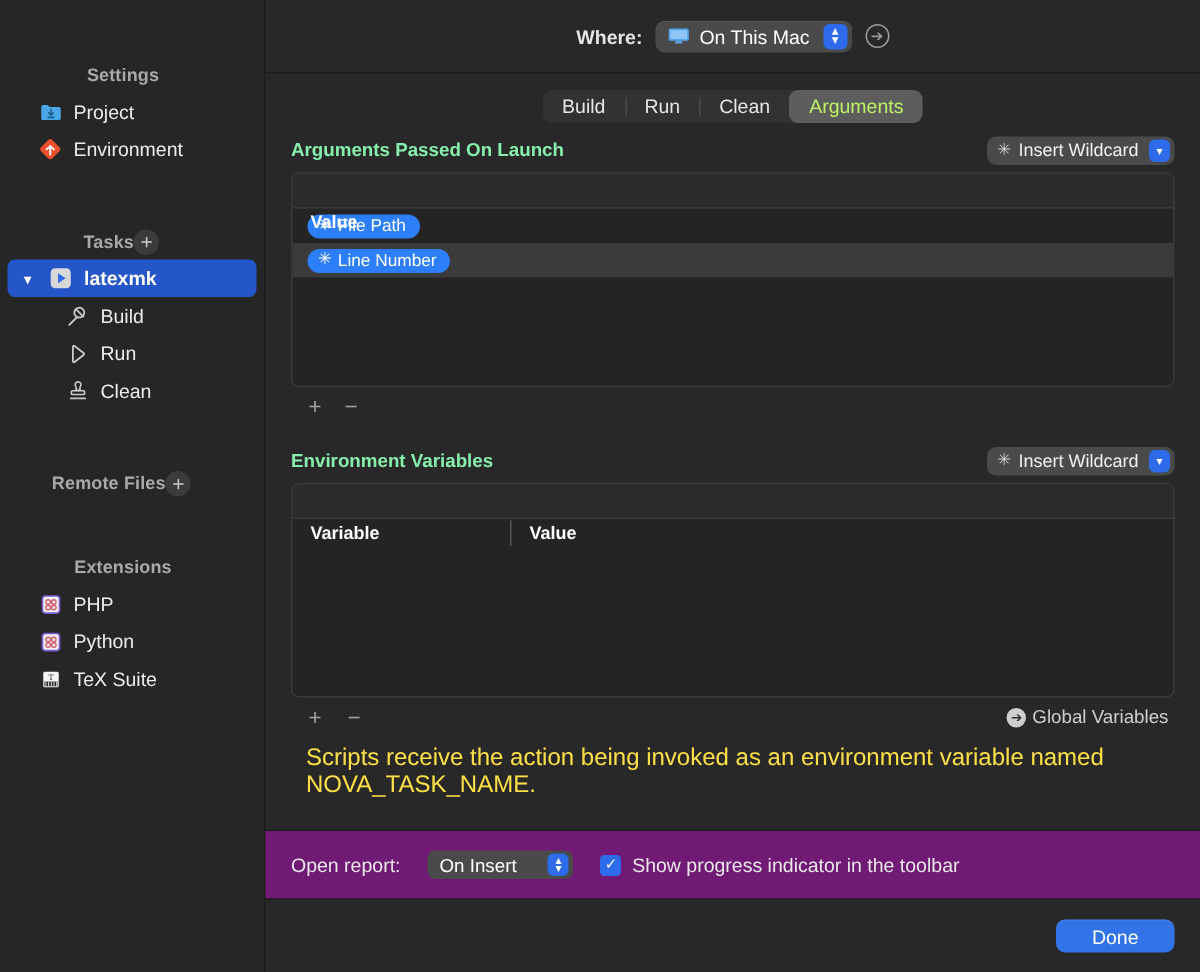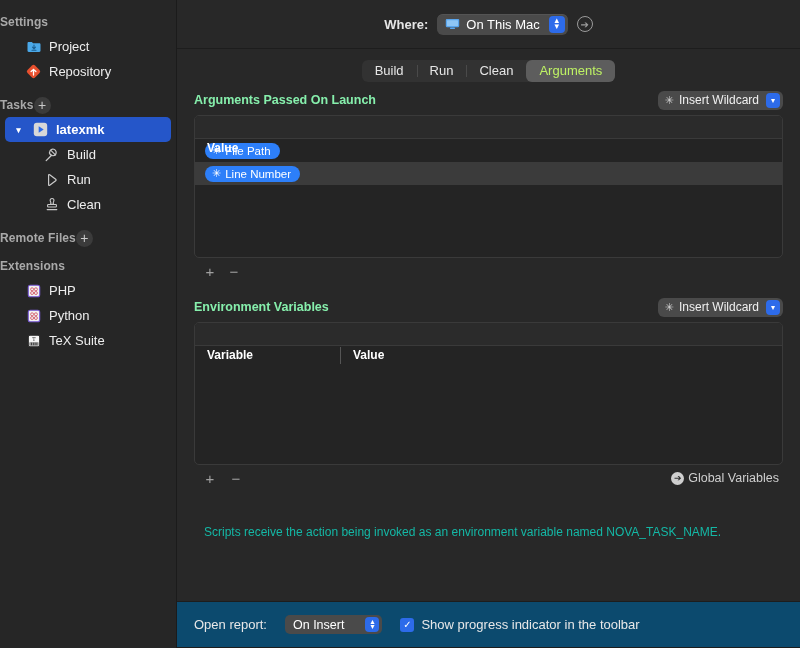--- a/index.html
+++ b/index.html
@@ -16,25 +16,26 @@
   
   .sidebar {
     width: 177px; height: 648px;
     background: #262626;
     border-right: 1px solid #1b1b1b;
     padding-top: 10px;
     flex: 0 0 177px;
     position: relative;
   }
   .sb-group-header {
-    display: flex; align-items: center; justify-content: flex-start;
+    display: flex; align-items: center; justify-content: center;
     padding: 0 12px 0 0;
     height: 24px;
     font-size: 12px; font-weight: bold; color: #a9a9a9;
     letter-spacing: 0.1px;
+    margin-top: 28px;
   }
   .sb-plus {
     width: 17px; height: 17px; border-radius: 50%;
     background: #3b3b3b; color: #c9c9c9;
     display: flex; align-items: center; justify-content: center;
     font-size: 14px; line-height: 1; font-weight: normal;
     margin-right: 2px;
   }
   .sb-row {
     display: flex; align-items: center;
@@ -176,27 +177,27 @@
   .global-link {
     display: inline-flex; align-items: center; gap: 4px;
     font-size: 12.5px; color: #cfcfcf;
   }
   .global-link .circ {
     width: 13px; height: 13px; border-radius: 50%;
     background: #cfcfcf; color: #303030;
     display: flex; align-items: center; justify-content: center;
     font-size: 9px;
   }
-  .note { font-size: 12px; color: #14b8a6; padding: 6px 0 0 10px; margin-top: 28px; }
+  .note { font-size: 16px; color: #fde047; padding: 6px 0 0 10px; }
 
   .footer-bar {
     height: 45px; flex: 0 0 45px;
     display: flex; align-items: center;
     padding-left: 17px; gap: 18px;
-    background: #0c4a6e;
+    background: #701a75;
   }
   .footer-label { font-size: 13px; color: #e8e8e8; }
   .popup-sm {
     display: inline-flex; align-items: center;
     background: #4a4a4a; border-radius: 5px;
     height: 19px; padding: 0 3px 0 8px;
     font-size: 12.5px; color: #ffffff; gap: 18px;
   }
   .popup-sm .stepper { width: 14px; height: 15px; font-size: 8px; }
   .check-wrap { display: flex; align-items: center; gap: 7px; font-size: 13px; color: #e8e8e8; }
@@ -242,21 +243,21 @@
     </div>
 
 
     <div class="sb-row">
       <span class="sb-icon">
         <svg width="17" height="17" viewBox="0 0 17 17">
           <rect x="3.2" y="3.2" width="10.6" height="10.6" rx="2.1" fill="#e8502e" transform="rotate(45 8.5 8.5)"></rect>
           <path d="M8.5 12V7.2M8.5 6.4l-2.4 2.2M8.5 6.4l2.4 2.2" stroke="#ffffff" stroke-width="1.3" fill="none" stroke-linecap="round" stroke-linejoin="round"></path>
         </svg>
       </span>
-      <span class="label">Repository</span>
+      <span class="label">Environment</span>
     </div>
 
     <div class="spacer-sm"></div>
 
     <div class="sb-group-header">
       <span>Tasks</span>
       <span class="sb-plus">+</span>
     </div>
 
     <div class="sb-row selected">
@@ -469,15 +470,18 @@
         </span>
       </span>
       <span class="check-wrap">
         <span class="checkbox">✓</span>
         <span>Show progress indicator in the toolbar</span>
       </span>
     </div>
 
     <div class="divider-h"></div>
 
+    <div class="action-bar">
+      <span class="btn-primary">Done</span>
+    </div>
 
   </div>
 </div>
 
 </body></html>

